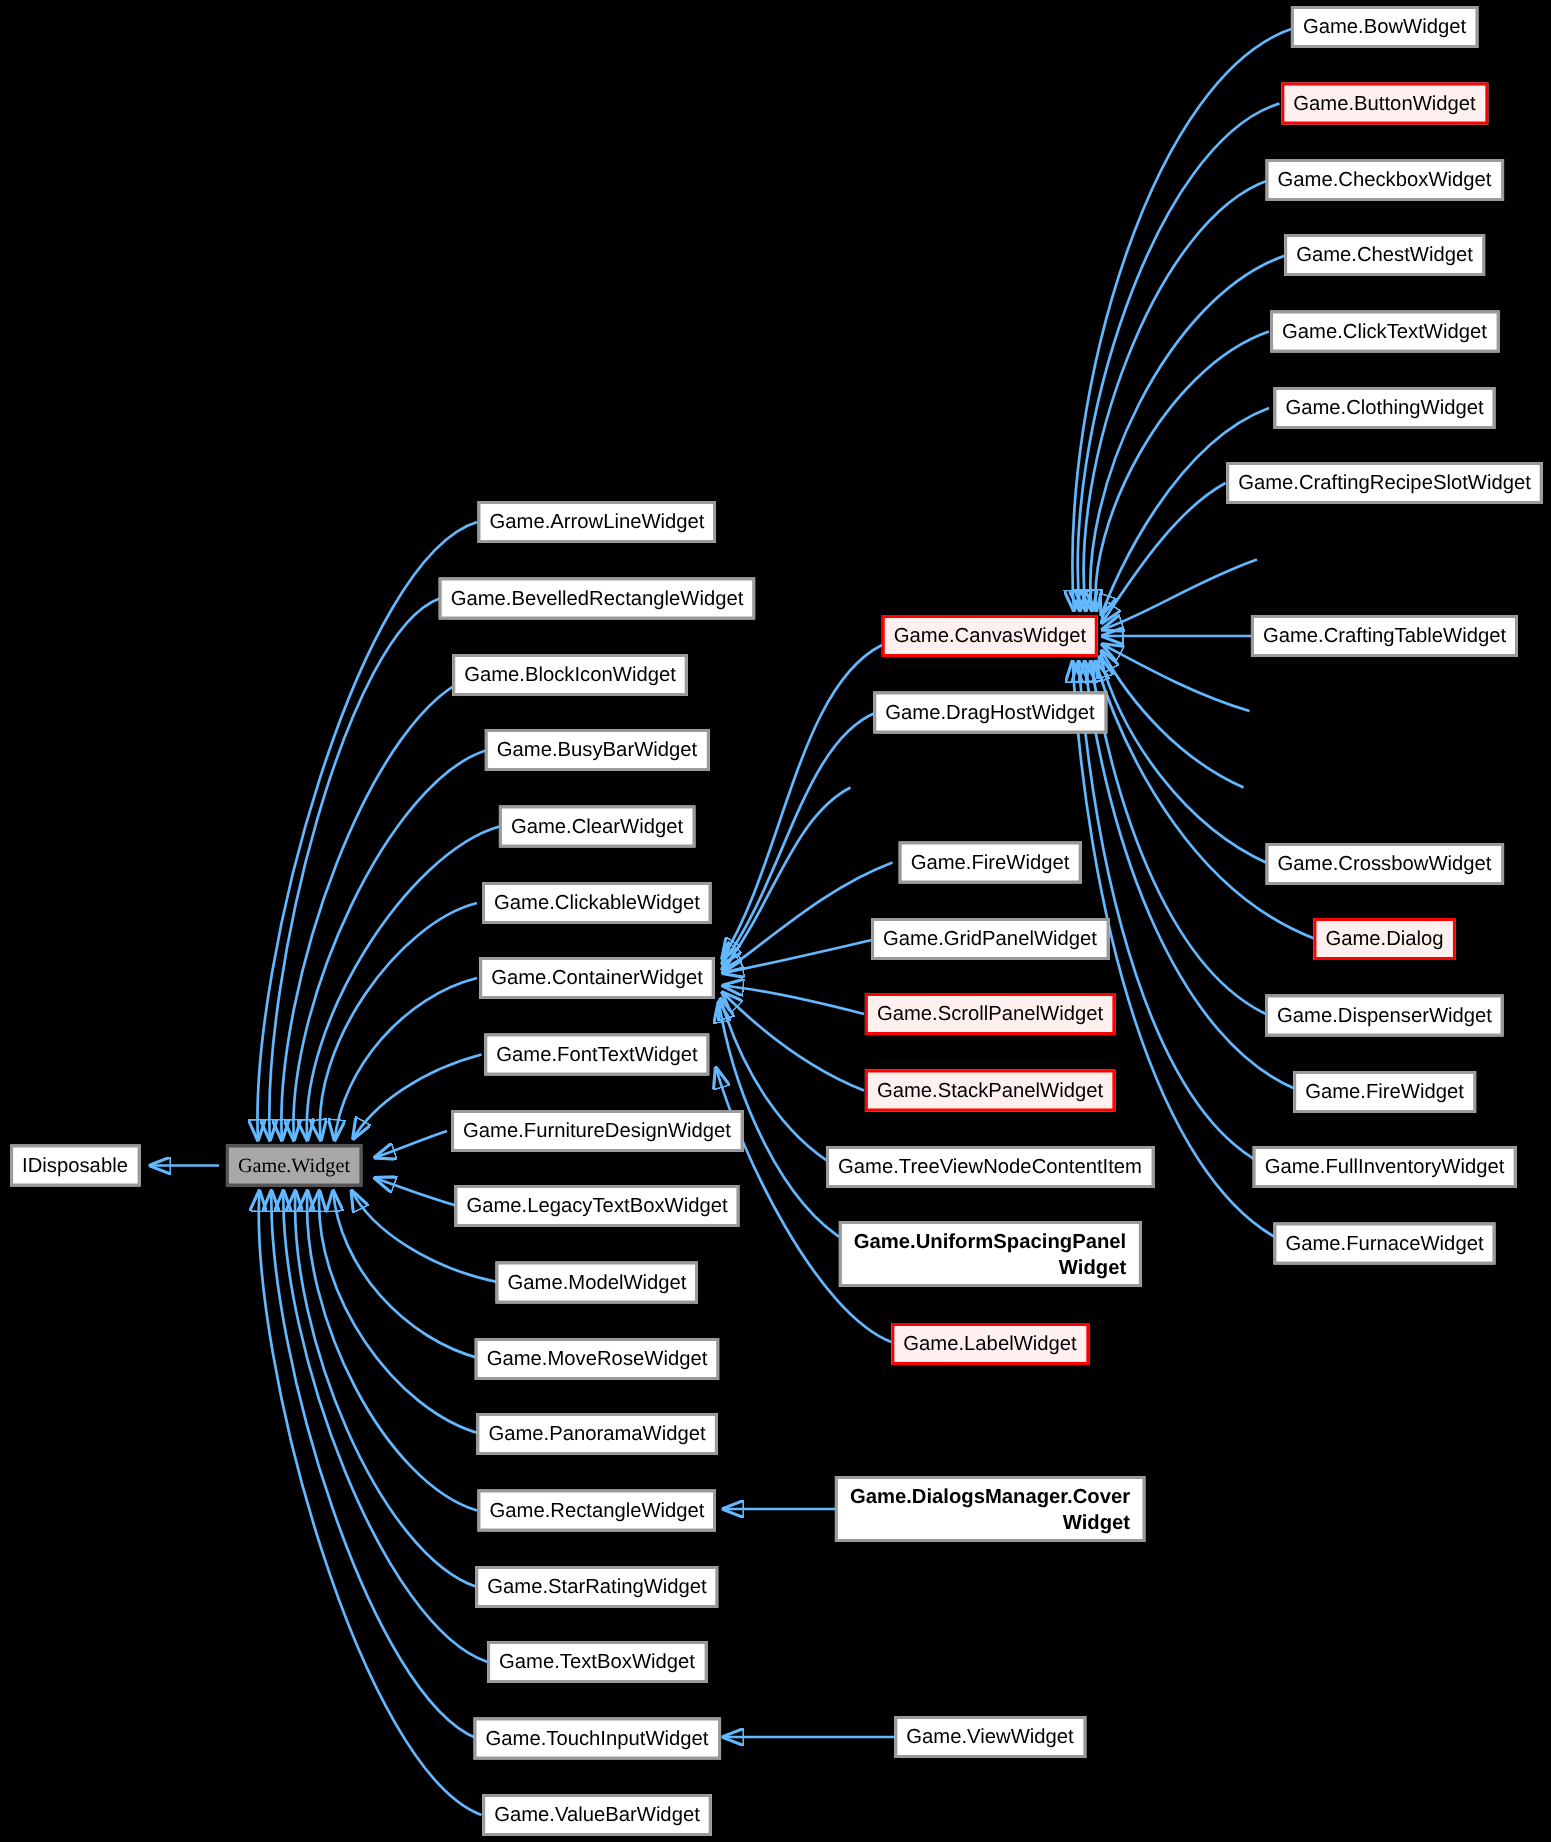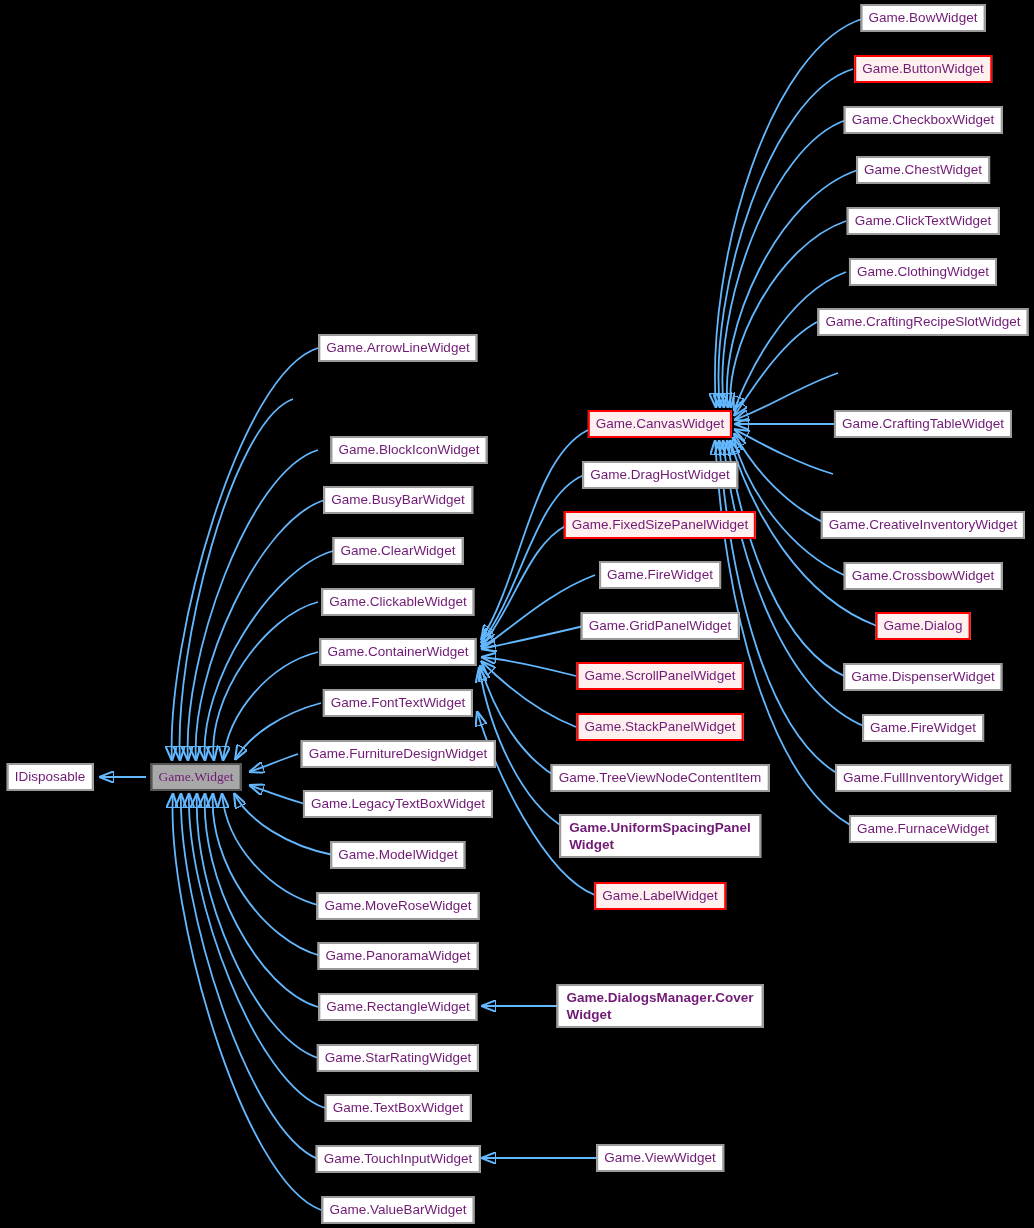--- a/index.html
+++ b/index.html
@@ -17,27 +17,27 @@
     width: 1034px; height: 1228px;
     z-index: 1;
   }
   .edges-svg path { fill: none; stroke: #63b8ff; stroke-width: 1.8px; }
   .node {
     position: absolute;
     transform: translateX(-50%);
     z-index: 2;
     background: #ffffff;
     border: 2px solid #9a9a9a;
-    color: #701a75;
+    color: #000000;
     font-size: 13.5px;
     height: 24px;
     line-height: 24px;
     padding: 0 6px;
     white-space: nowrap;
-    text-align: left;
+    text-align: right;
     cursor: pointer;
   }
   .node.two-line {
     white-space: pre-line;
     height: auto;
     line-height: 17px;
     padding: 3px 8px;
     font-weight: bold;
   }
   .node.truncated {
@@ -116,61 +116,60 @@
       <path d="M595,895 C545,876 494,770 477,711" marker-end="url(#ah)"></path>
       <path d="M562,1006 L481,1006" marker-end="url(#ah)"></path>
       <path d="M599,1158 L481,1158" marker-end="url(#ah)"></path>
     </g>
   </svg>
 
   <div class="node" style="left:50px;top:763px">IDisposable</div>
   <div class="node current" style="left:196px;top:763px">Game.Widget</div>
 
   <div class="node" style="left:398px;top:334px">Game.ArrowLineWidget</div>
-  <div class="node" style="left:409px;top:436px">Game.BlockIconWidget</div>
+  <div class="node" style="left:398px;top:385px">Game.BevelledRectangleWidget</div>
+  <div class="node" style="left:380px;top:436px">Game.BlockIconWidget</div>
   <div class="node" style="left:398px;top:486px">Game.BusyBarWidget</div>
   <div class="node" style="left:398px;top:537px">Game.ClearWidget</div>
   <div class="node" style="left:398px;top:588px">Game.ClickableWidget</div>
   <div class="node" style="left:398px;top:638px">Game.ContainerWidget</div>
   <div class="node" style="left:398px;top:689px">Game.FontTextWidget</div>
   <div class="node" style="left:398px;top:740px">Game.FurnitureDesignWidget</div>
   <div class="node" style="left:398px;top:790px">Game.LegacyTextBoxWidget</div>
   <div class="node" style="left:398px;top:841px">Game.ModelWidget</div>
   <div class="node" style="left:398px;top:892px">Game.MoveRoseWidget</div>
   <div class="node" style="left:398px;top:942px">Game.PanoramaWidget</div>
   <div class="node" style="left:398px;top:993px">Game.RectangleWidget</div>
   <div class="node" style="left:398px;top:1044px">Game.StarRatingWidget</div>
   <div class="node" style="left:398px;top:1094px">Game.TextBoxWidget</div>
   <div class="node" style="left:398px;top:1145px">Game.TouchInputWidget</div>
   <div class="node" style="left:398px;top:1196px">Game.ValueBarWidget</div>
 
   <div class="node truncated" style="left:660px;top:410px">Game.CanvasWidget</div>
   <div class="node" style="left:660px;top:461px">Game.DragHostWidget</div>
-  <div class="node truncated" style="left:660px;top:511px">Game.FixedSizePanelWidget</div>
   <div class="node" style="left:660px;top:561px">Game.FireWidget</div>
   <div class="node" style="left:660px;top:612px">Game.GridPanelWidget</div>
   <div class="node truncated" style="left:660px;top:662px">Game.ScrollPanelWidget</div>
   <div class="node truncated" style="left:660px;top:713px">Game.StackPanelWidget</div>
   <div class="node" style="left:660px;top:764px">Game.TreeViewNodeContentItem</div>
   <div class="node two-line" style="left:660px;top:814px">Game.UniformSpacingPanel
 Widget</div>
   <div class="node truncated" style="left:660px;top:882px">Game.LabelWidget</div>
   <div class="node two-line" style="left:660px;top:984px">Game.DialogsManager.Cover
 Widget</div>
   <div class="node" style="left:660px;top:1144px">Game.ViewWidget</div>
 
   <div class="node" style="left:923px;top:4px">Game.BowWidget</div>
   <div class="node truncated" style="left:923px;top:55px">Game.ButtonWidget</div>
   <div class="node" style="left:923px;top:106px">Game.CheckboxWidget</div>
   <div class="node" style="left:923px;top:156px">Game.ChestWidget</div>
   <div class="node" style="left:923px;top:207px">Game.ClickTextWidget</div>
   <div class="node" style="left:923px;top:258px">Game.ClothingWidget</div>
   <div class="node" style="left:923px;top:308px">Game.CraftingRecipeSlotWidget</div>
   <div class="node" style="left:923px;top:410px">Game.CraftingTableWidget</div>
-  <div class="node" style="left:923px;top:511px">Game.CreativeInventoryWidget</div>
   <div class="node" style="left:923px;top:562px">Game.CrossbowWidget</div>
   <div class="node truncated" style="left:923px;top:612px">Game.Dialog</div>
   <div class="node" style="left:923px;top:663px">Game.DispenserWidget</div>
   <div class="node" style="left:923px;top:714px">Game.FireWidget</div>
   <div class="node" style="left:923px;top:764px">Game.FullInventoryWidget</div>
   <div class="node" style="left:923px;top:815px">Game.FurnaceWidget</div>
 
 </div>
 
 </body></html>

